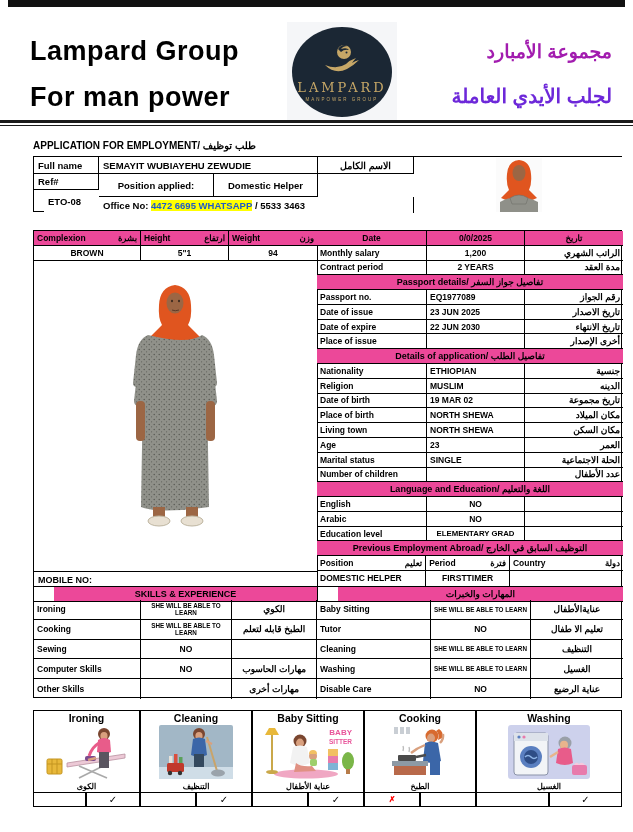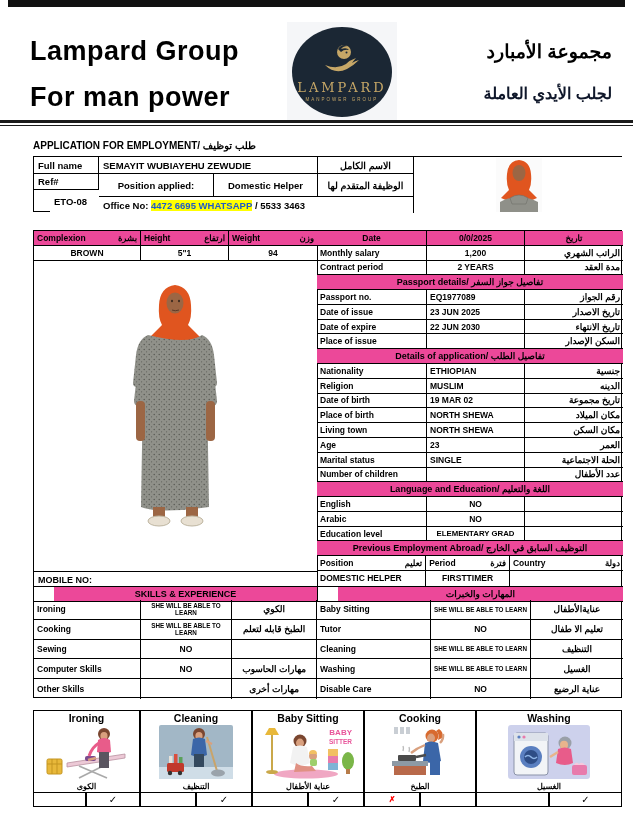--- a/index.html
+++ b/index.html
@@ -12,22 +12,22 @@
 
   
   #topbar{left:8px;top:0;width:617px;height:7px;background:#111;}
   #brand1{left:30px;top:36px;font-size:27px;font-weight:900;letter-spacing:.5px;color:#000;}
   #brand2{left:30px;top:82px;font-size:27px;font-weight:900;letter-spacing:.5px;color:#000;}
   #logobg{left:287px;top:22px;width:110px;height:100px;background:#f5f6f8;}
   #logo{left:292px;top:27px;width:100px;height:90px;background:#1b2734;border-radius:50%;
         display:flex;flex-direction:column;align-items:center;justify-content:center;}
   #logoname{color:#c6a767;font-family:"DejaVu Serif",serif;font-size:13px;letter-spacing:3px;margin-top:1px;}
   #logosub{color:#c6a767;font-size:4.5px;letter-spacing:2px;margin-top:2px;}
-  #hdr-ar1{right:21px;top:40px;font-size:19px;font-weight:900;direction:rtl;color:#000000;}
-  #hdr-ar2{right:21px;top:84px;font-size:16px;font-weight:900;direction:rtl;color:#0f172a;}
+  #hdr-ar1{right:21px;top:40px;font-size:19px;font-weight:900;direction:rtl;color:#a21caf;}
+  #hdr-ar2{right:21px;top:84px;font-size:20px;font-weight:900;direction:rtl;color:#6d28d9;}
   #rule{left:0;top:120px;width:633px;height:6px;border-top:3px solid #1a1a1a;border-bottom:1px solid #1a1a1a;}
 
   #apptitle{left:33px;top:140px;font-size:10px;font-weight:bold;}
 
   
   #apptable{left:33px;top:156px;width:589px;height:56px;border:1.5px solid #000;}
   .tc{position:absolute;box-sizing:border-box;border-right:1px solid #000;border-bottom:1px solid #000;
       display:flex;align-items:center;font-weight:bold;font-size:9.5px;padding:0 4px;background:#fff;}
   .noB{border-bottom:none;} .noR{border-right:none;}
 
@@ -97,25 +97,24 @@
   <div class="abs" id="rule"></div>
 
   <div class="abs" id="apptitle">APPLICATION FOR EMPLOYMENT/ طلب توظيف</div>
 
   <div class="abs" id="apptable">
     <div class="tc" style="left:0;top:0;width:65px;height:17px;">Full name</div>
     <div class="tc" style="left:65px;top:0;width:219px;height:17px;">SEMAYIT WUBIAYEHU ZEWUDIE</div>
     <div class="tc ctr rtl" style="left:284px;top:0;width:96px;height:17px;justify-content:center;">الاسم الكامل</div>
 
     <div class="tc" style="left:0;top:17px;width:65px;height:16px;">Ref#</div>
-    <div class="tc noB" style="left:16px;top:33px;width:65px;height:23px;">ETO-08</div>
+    <div class="tc noB" style="left:10px;top:33px;width:65px;height:23px;">ETO-08</div>
 
     <div class="tc ctr" style="left:65px;top:17px;width:115px;height:23px;justify-content:center;">Position applied:</div>
     <div class="tc ctr" style="left:180px;top:17px;width:104px;height:23px;justify-content:center;">Domestic Helper</div>
-    <div class="tc ctr rtl" style="left:284px;top:17px;width:96px;height:23px;justify-content:center;">الوظيفة المتقدم لها</div>
 
     <div class="tc noB" style="left:65px;top:40px;width:315px;height:16px;">
       <span>Office No:</span>&nbsp;
       <span class="hl">4472 6695 WHATSAPP</span>&nbsp;
       <span>/ 5533 3463</span>
     </div>
 
     <div class="tc noB noR" style="left:380px;top:0;width:209px;height:56px;justify-content:center;">
       <svg width="46" height="54" viewBox="0 0 46 54">
         <rect x="0" y="0" width="46" height="54" fill="#fbfbfb"></rect>
@@ -211,21 +210,21 @@
         <div class="dcell ra arc">تاريخ الاصدار</div>
       </div>
       <div class="drow">
         <div class="dcell rl">Date of expire</div>
         <div class="dcell rv">22 JUN 2030</div>
         <div class="dcell ra arc">تاريخ الانتهاء</div>
       </div>
       <div class="drow">
         <div class="dcell rl">Place of issue</div>
         <div class="dcell rv"></div>
-        <div class="dcell ra arc">السكن الإصدار</div>
+        <div class="dcell ra arc">أخرى الإصدار</div>
       </div>
       <div class="drow">
         <div class="dcell blue sech">Details of application/ تفاصيل الطلب</div>
       </div>
       <div class="drow">
         <div class="dcell rl">Nationality</div>
         <div class="dcell rv">ETHIOPIAN</div>
         <div class="dcell ra arc">جنسية</div>
       </div>
       <div class="drow">

